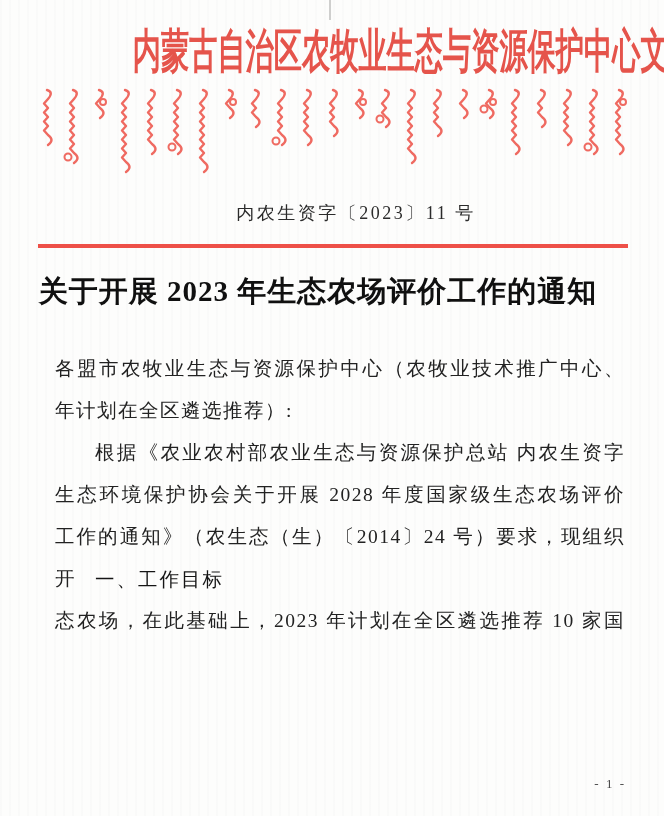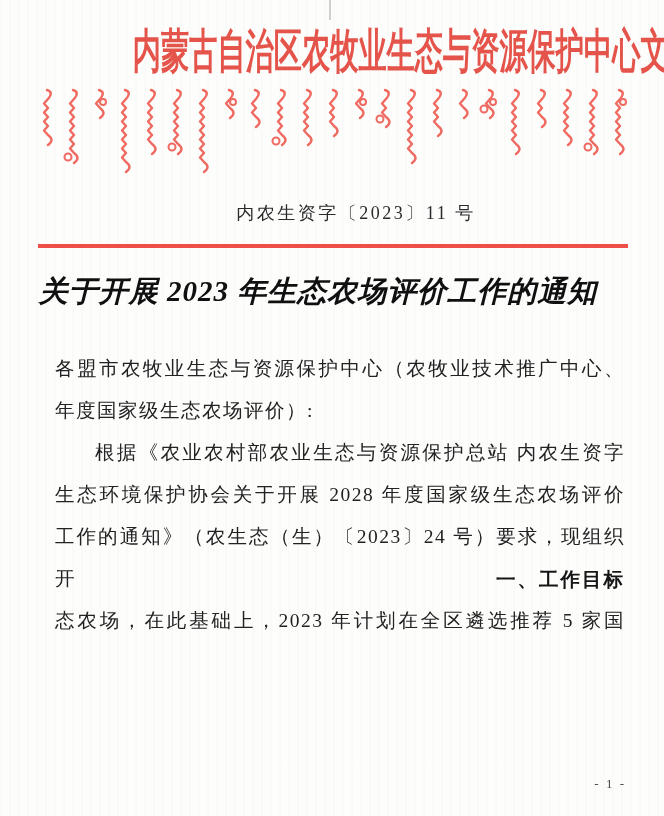--- a/index.html
+++ b/index.html
@@ -51,45 +51,43 @@
   }
   
   .doc-title{
     position:absolute;top:268px;left:0;width:636px;
     text-align:center;
     font-weight:700;
     font-size:29px;line-height:46px;
     letter-spacing:1px;
     color:#101010;
     white-space:nowrap;
-    font-style:italic;
   }
   
   .body-block{
     position:absolute;top:348px;left:55px;width:570px;
     font-size:19.5px;
     color:#222;
     letter-spacing:1.5px;
   }
   .line{
     line-height:42px;height:42px;
     white-space:nowrap;
   }
   .line.just{
     text-align:justify;text-align-last:justify;
     white-space:normal;
   }
   .line.indent{padding-left:40px;}
   .line.indent.just{padding-left:0;text-indent:40px;}
   .heading{
     font-family:"Liberation Sans","DejaVu Sans",sans-serif;
-    font-weight:700;
+    font-weight:400;
     color:#151515;
     letter-spacing:2px;
-    text-align:right;
   }
   
   .page-number{
     position:absolute;top:776px;right:38px;
     font-size:13px;letter-spacing:2px;
     color:#4a4a4a;
   }
 </style>
 </head>
 <body>
@@ -184,23 +182,23 @@
     </div>
 
   <div class="doc-number">内农生资字〔2023〕11 号</div>
 
   <hr class="red-rule" style="background: rgb(238, 80, 72);">
 
   <div class="doc-title">关于开展 2023 年生态农场评价工作的通知</div>
 
   <div class="body-block" style="color: rgb(34, 34, 34);">
     <div class="line just">各盟市农牧业生态与资源保护中心（农牧业技术推广中心、</div>
-    <div class="line">年度国家级生态农场评价）:</div>
+    <div class="line">年计划在全区遴选推荐）:</div>
     <div class="line indent just">根据《农业农村部农业生态与资源保护总站 内农生资字</div>
     <div class="line just">生态环境保护协会关于开展 2028 年度国家级生态农场评价</div>
-    <div class="line just">工作的通知》（农生态（生）〔2023〕24 号）要求，现组织开</div>
+    <div class="line just">工作的通知》（农生态（生）〔2014〕24 号）要求，现组织开</div>
     <div class="line indent heading">一、工作目标</div>
-    <div class="line just">态农场，在此基础上，2023 年计划在全区遴选推荐 5 家国</div>
+    <div class="line just">态农场，在此基础上，2023 年计划在全区遴选推荐 10 家国</div>
   </div>
 
   <div class="page-number">- 1 -</div>
 
 </div>
 
 </body></html>

